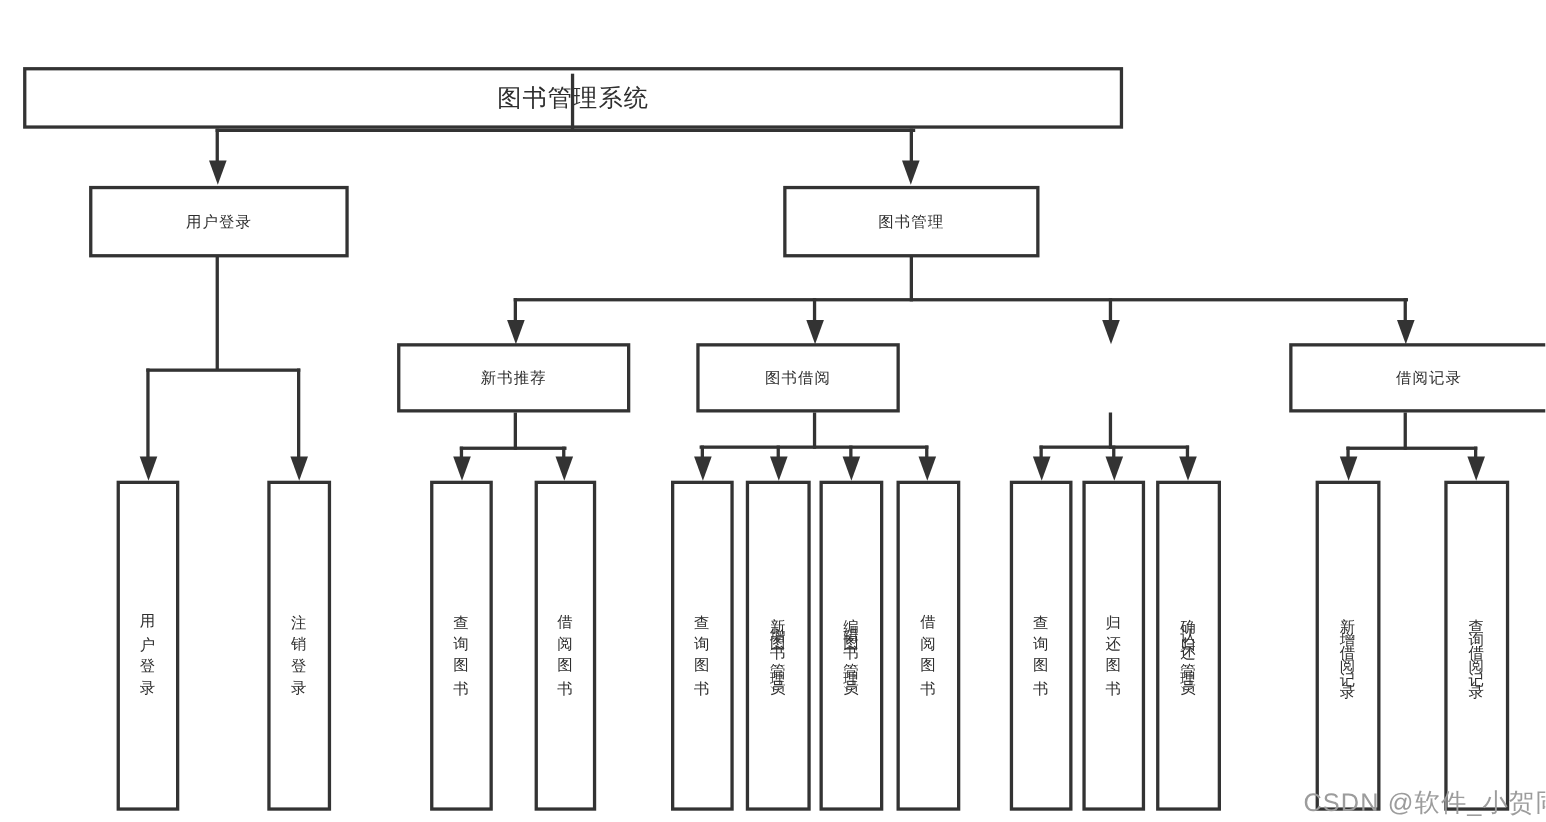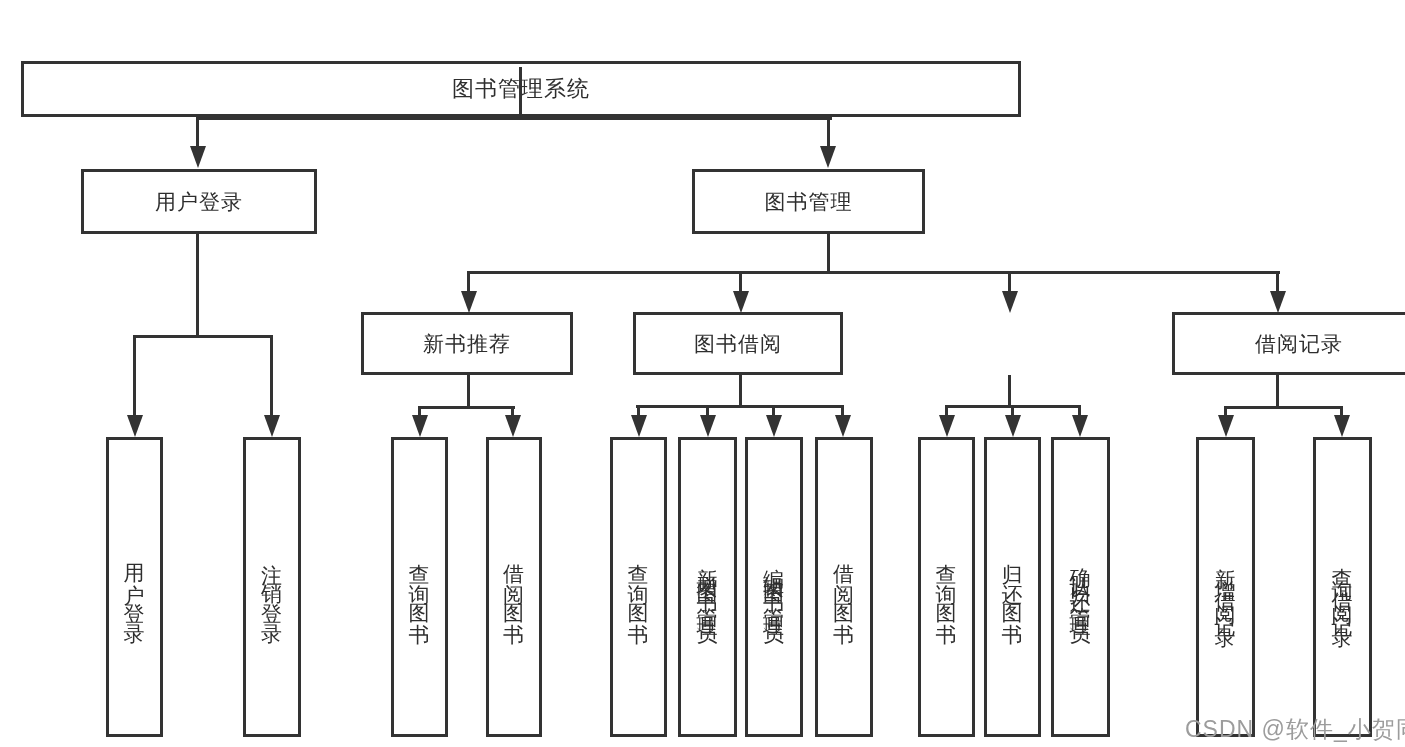--- a/index.html
+++ b/index.html
@@ -16,21 +16,21 @@
     font-family:"Liberation Sans","DejaVu Sans",sans-serif;
     overflow:hidden;
   }
   .box{
     position:absolute;
     box-sizing:border-box;
     background:#fff;
     border:3px solid var(--line);
     display:flex;align-items:center;justify-content:center;
     color:var(--text);
-    font-size:21px;
+    font-size:14px;
     letter-spacing:1px;
     text-align:center;
   }
   .leaf span{
     writing-mode:vertical-rl;
     text-orientation:mixed;
     white-space:nowrap;
     line-height:1;
   }
   .leaf.short span{letter-spacing:20px;}
@@ -56,24 +56,24 @@
   }
 </style>
 </head>
 <body>
 
 <div class="canvas">
 
   <div class="box" style="left:21px;top:13px;width:1000px;height:56px;font-size:22px;margin-top:48px;">图书管理系统</div>
 
   <div class="box" style="left:81px;top:169px;width:236px;height:65px;">用户登录</div>
-  <div class="box" style="left:692px;top:169px;width:233px;height:65px;">图书管理</div>
+  <div class="box" style="left:712px;top:169px;width:233px;height:65px;">图书管理</div>
 
   <div class="box" style="left:361px;top:312px;width:212px;height:63px;">新书推荐</div>
-  <div class="box" style="left:633px;top:312px;width:210px;height:63px;">图书借阅</div>
+  <div class="box" style="left:633px;top:312px;width:185px;height:63px;">图书借阅</div>
   <div class="box" style="left:1172px;top:312px;width:254px;height:63px;">借阅记录</div>
 
   <div class="box leaf short" style="left:106px;top:437px;width:57px;height:300px;">
       <span>用户登录</span>
     </div>
   <div class="box leaf short" style="left:243px;top:437px;width:58px;height:300px;">
       <span>注销登录</span>
     </div>
 
   <div class="box leaf short" style="left:391px;top:437px;width:57px;height:300px;">

